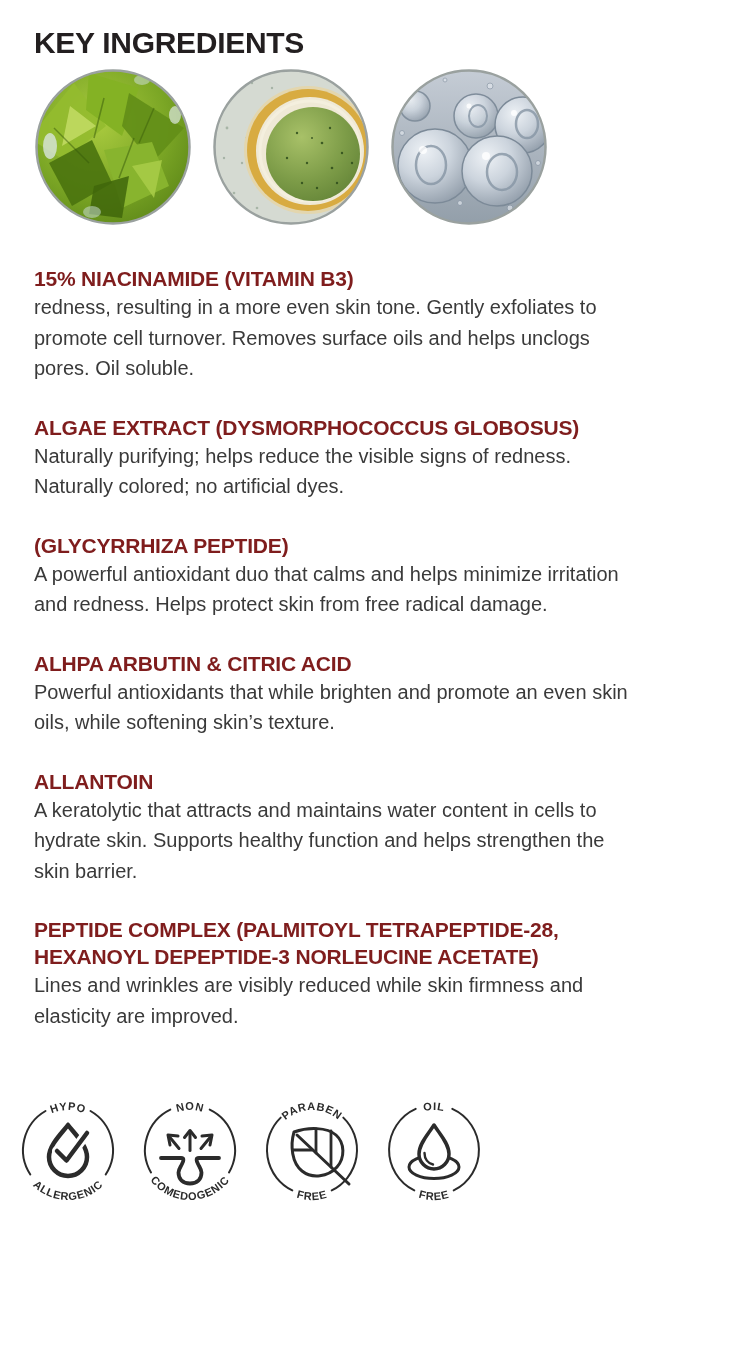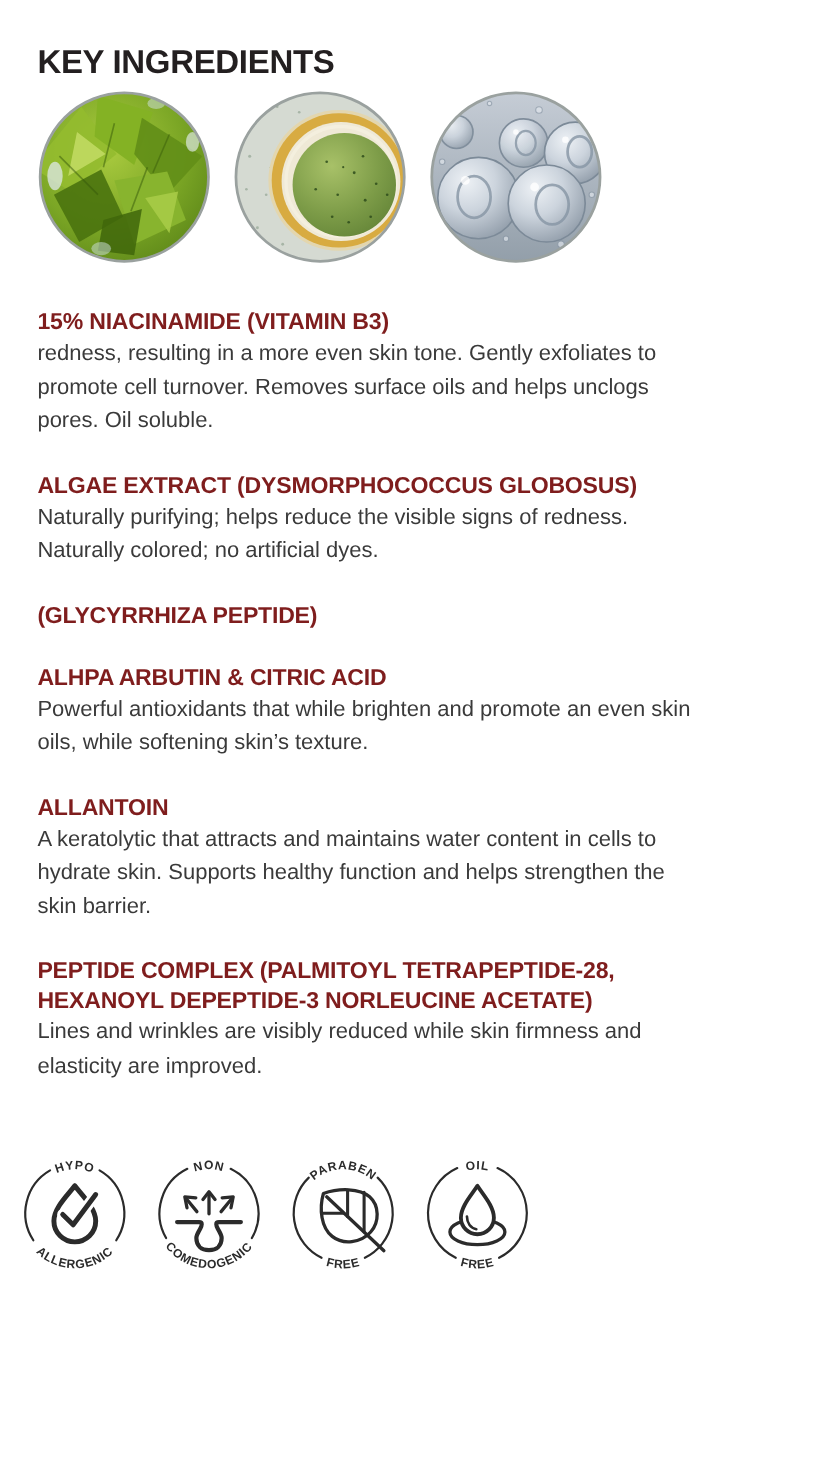--- a/index.html
+++ b/index.html
@@ -1,17 +1,17 @@
 <!DOCTYPE html>
 <html><head>
 <meta charset="utf-8">
 <style>
   html,body{margin:0;padding:0;background:#fff;}
   body{width:747px;height:1347px;overflow:hidden;font-family:"Liberation Sans",sans-serif;}
-  .page{padding:40px 34px 0 34px;}
+  .page{padding:26px 34px 0 34px;}
   .title{font-size:30px;line-height:34px;font-weight:700;letter-spacing:-0.3px;color:#231f20;margin:0;}
   .photos{display:flex;gap:20px;margin-top:8px;}
   .photo{width:158px;height:158px;flex:none;border-radius:50%;}
   #sections{margin-top:39px;}
   .section{margin-bottom:30px;}
   .section:last-child{margin-bottom:0;}
   .sec-heading{font-size:21px;line-height:27px;font-weight:700;color:#7f1d1d;letter-spacing:-0.2px;}
   .sec-body{font-size:20px;line-height:30.5px;color:#3a3a3a;}
   .badges{display:flex;gap:2px;margin:49px 0 0 -26px;}
   .badge{width:120px;height:140px;flex:none;}
@@ -179,20 +179,24 @@
       <div class="sec-body">
           <div>Naturally purifying; helps reduce the visible signs of redness.</div>
           <div>Naturally colored; no artificial dyes.</div>
         </div>
     </div>
 
     <div class="section">
       <div class="sec-heading">
           <div>(GLYCYRRHIZA PEPTIDE)</div>
         </div>
+      <div class="sec-body">
+          <div>A powerful antioxidant duo that calms and helps minimize irritation</div>
+          <div>and redness. Helps protect skin from free radical damage.</div>
+        </div>
     </div>
 
     <div class="section">
       <div class="sec-heading">
           <div>ALHPA ARBUTIN &amp; CITRIC ACID</div>
         </div>
       <div class="sec-body">
           <div>Powerful antioxidants that while brighten and promote an even skin</div>
           <div>oils, while softening skin’s texture.</div>
         </div>

